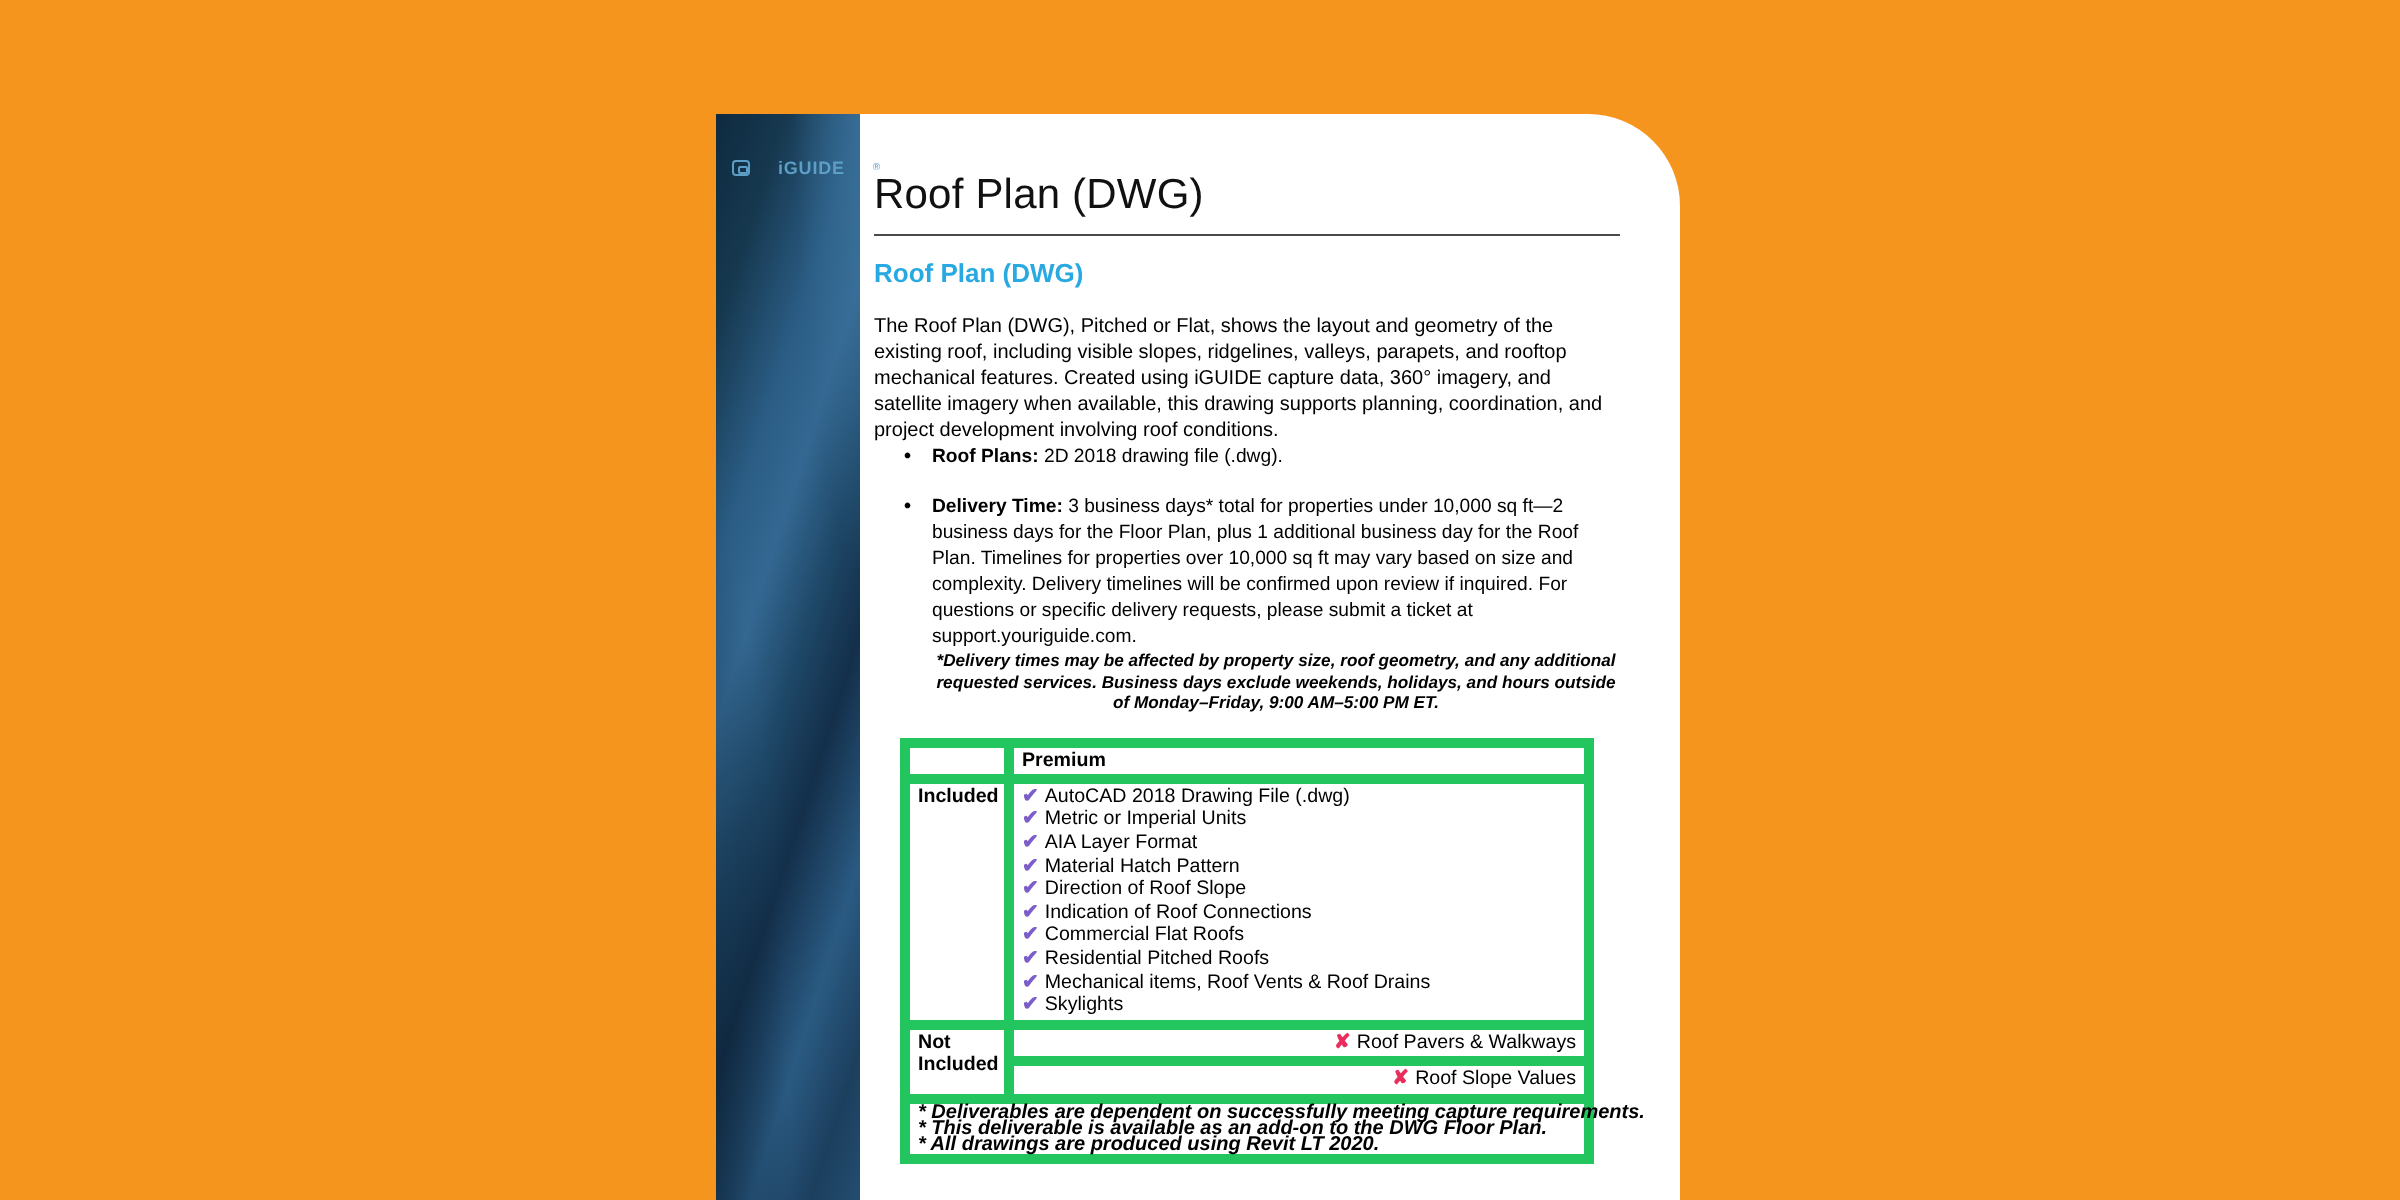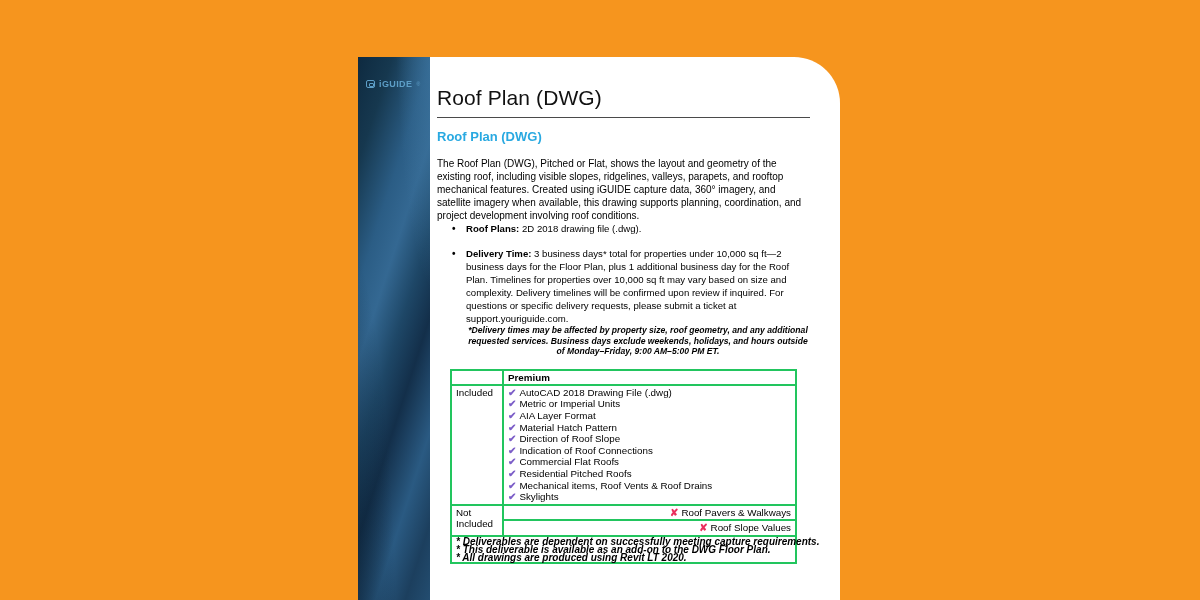--- a/index.html
+++ b/index.html
@@ -35,21 +35,21 @@
   .logo {
     position: absolute;
     top: 22px;
     left: 8px;
     color: #5d9ec7;
     font-size: 9px;
     font-weight: 700;
     letter-spacing: 0.4px;
     display: flex;
     align-items: center;
-    gap: 4px;
+    gap: 14px;
     white-space: nowrap;
   }
   .logo-mark {
     display: inline-block;
     width: 9px;
     height: 8px;
     border: 1px solid #5d9ec7;
     border-radius: 2px;
     position: relative;
   }
@@ -126,34 +126,34 @@
     text-align: center;
   }
 
   table.deliverables {
     border-collapse: collapse;
     margin: 2px 0 0 13px;
     width: 347px;
     table-layout: fixed;
   }
   table.deliverables td, table.deliverables th {
-    border: 2px solid #22c55e;
+    border: 5px solid #22c55e;
     vertical-align: top;
     font-size: 9.8px;
     color: #000;
     padding: 1px 4px;
   }
   .col-label { width: 52px; }
   th.premium-cell {
     text-align: left;
     font-weight: 700;
     padding-left: 8px;
     height: 13px;
   }
-  td.row-label { font-weight: 400; line-height: 11.5px; padding-top: 2px; }
+  td.row-label { font-weight: 700; line-height: 11.5px; padding-top: 2px; }
   td.items-cell { padding: 2px 4px 2px 8px; }
   .item-line {
     line-height: 11.6px;
     white-space: nowrap;
     font-weight: 500;
   }
   .item-line .suffix { font-weight: 400; }
   .check-icon {
     color: #7C5EC8;
     font-weight: 700;

